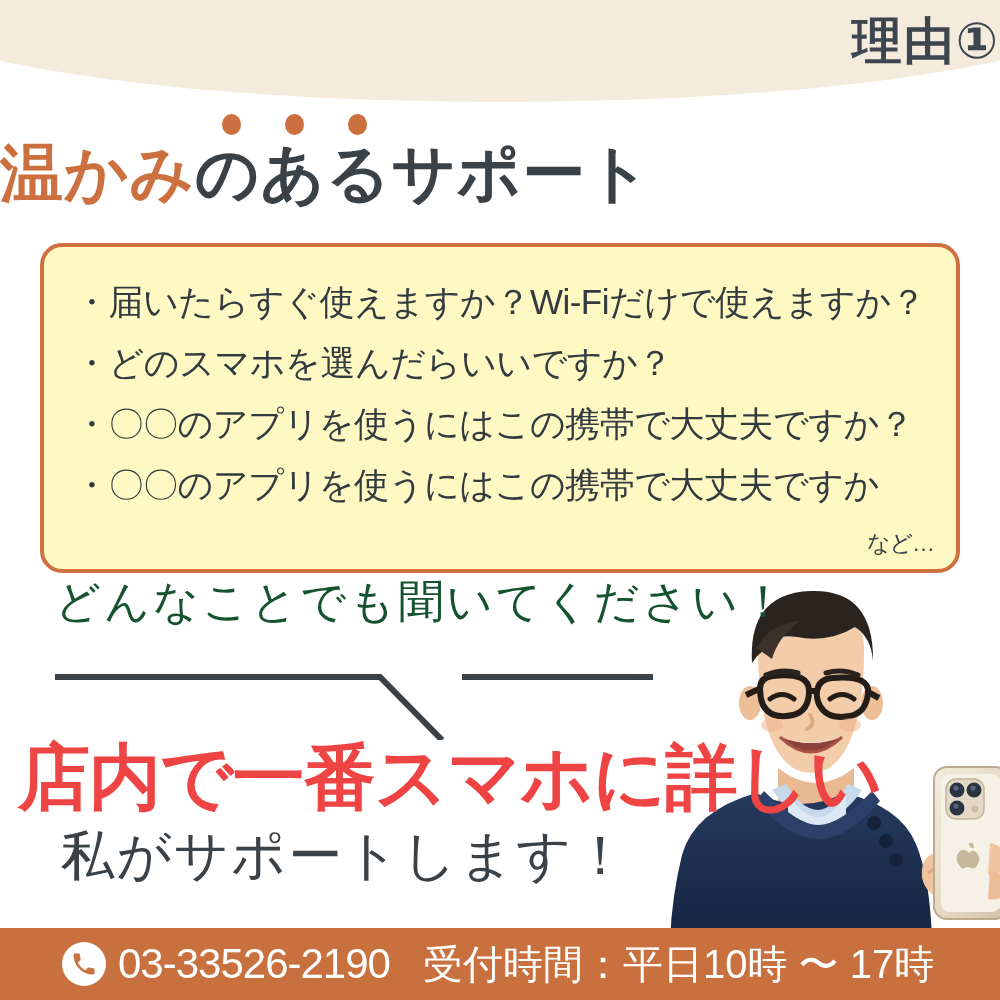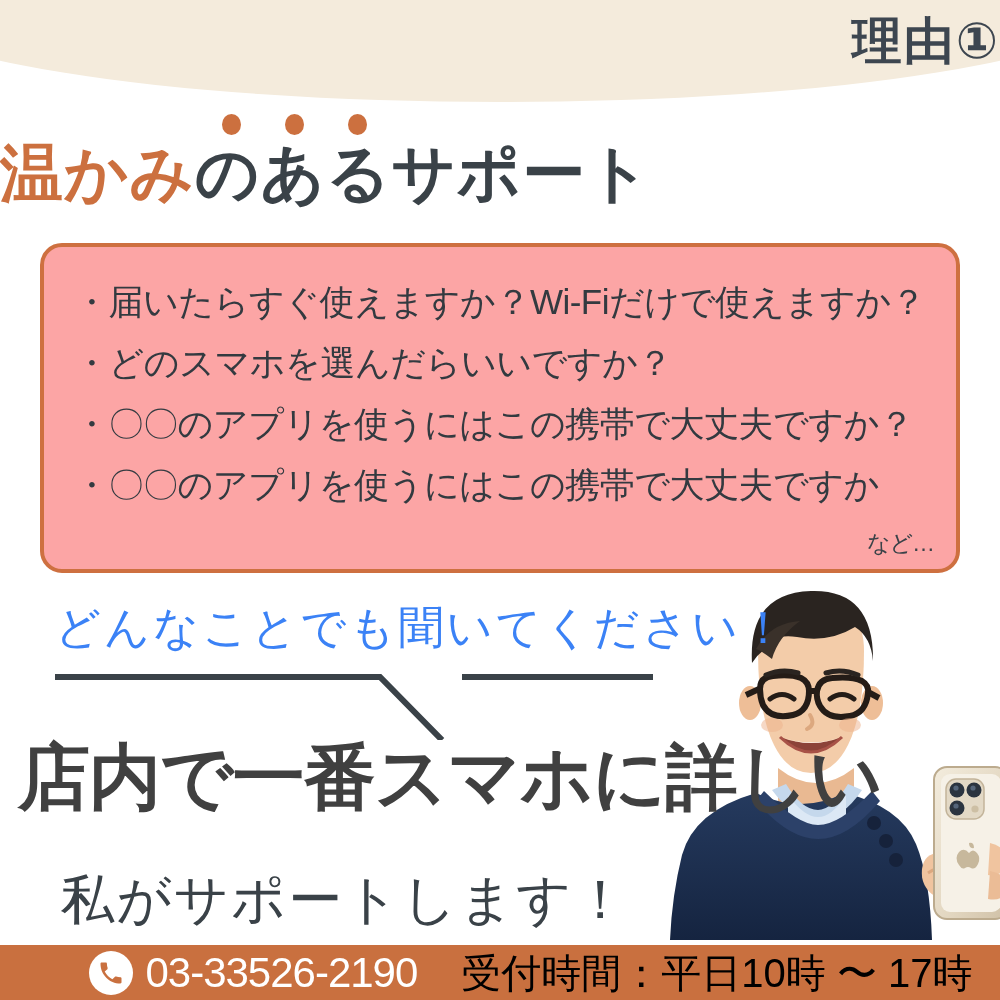--- a/index.html
+++ b/index.html
@@ -77,21 +77,21 @@
   }
   .headline .hl-accent { color:#CC703F; }
 
   
   .qbox {
     position:absolute;
     left:40px; top:243px;
     width:920px; height:330px;
     border:4px solid #CE7040;
     border-radius:22px;
-    background:#fca5a5;
+    background:#fef9c3;
     z-index:2;
   }
   .qlist {
     position:absolute;
     left:30px; top:24px;
     width:860px;
   }
   .qitem {
     display:block;
     font-size:35px;
@@ -105,105 +105,103 @@
     position:absolute;
     right:22px; bottom:10px;
     font-size:23px;
     color:#3A4248;
     letter-spacing:-1px;
   }
 
   
   .ask-line {
     position:absolute;
-    left:55px; top:605px;
+    left:55px; top:579px;
     font-size:45px;
-    color:#3b82f6;
+    color:#14532d;
     letter-spacing:3px;
     line-height:1;
     white-space:nowrap;
     z-index:3;
   }
 
   
   .divider {
     position:absolute;
     left:50px; top:665px;
     width:620px; height:75px;
     z-index:3;
   }
 
   
   .big-orange {
     position:absolute;
     left:18px; top:738px;
     font-size:72px;
     font-weight:bold;
-    color:#404040;
+    color:#ef4444;
     letter-spacing:-1px;
     line-height:1.1;
     white-space:nowrap;
     z-index:3;
   }
   .sub-gray {
     position:absolute;
     left:0; top:826px;
     width:690px;
     text-align:center;
     font-size:54px;
     color:#3A4248;
     letter-spacing:2px;
     line-height:1.1;
     white-space:nowrap;
     z-index:3;
-    margin-top:44px;
   }
 
   
   .person {
     position:absolute;
     right:0; top:585px;
     width:340px; height:355px;
     z-index:2;
     overflow:hidden;
   }
 
   
   .footer {
     position:absolute;
     left:0; bottom:0;
-    width:1000px; height:55px;
+    width:1000px; height:72px;
     background:#C9703F;
     display:flex;
     align-items:center;
     z-index:5;
-    justify-content:center;
   }
   .phone-icon {
     margin-left:62px;
     width:44px; height:44px;
     border-radius:50%;
     background:#ffffff;
     display:flex;
     align-items:center;
     justify-content:center;
     flex:0 0 auto;
   }
   .phone-number {
     margin-left:12px;
     font-size:42px;
     color:#ffffff;
     letter-spacing:-1px;
     line-height:1;
     white-space:nowrap;
   }
   .hours {
-    margin-left:44px;
+    margin-left:33px;
     font-size:40px;
-    color:#000000;
+    color:#ffffff;
     letter-spacing:0px;
     line-height:1;
     white-space:nowrap;
   }
 </style>
 </head>
 <body>
 
 <div id="page">
 

